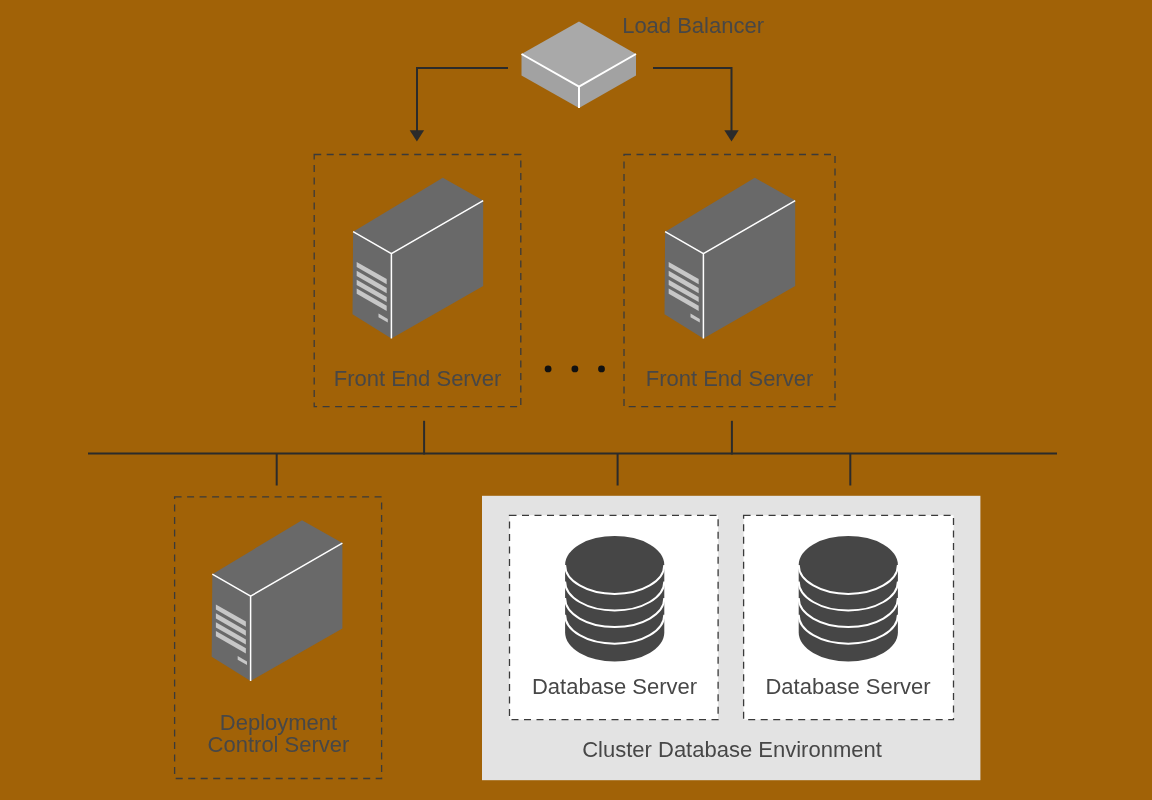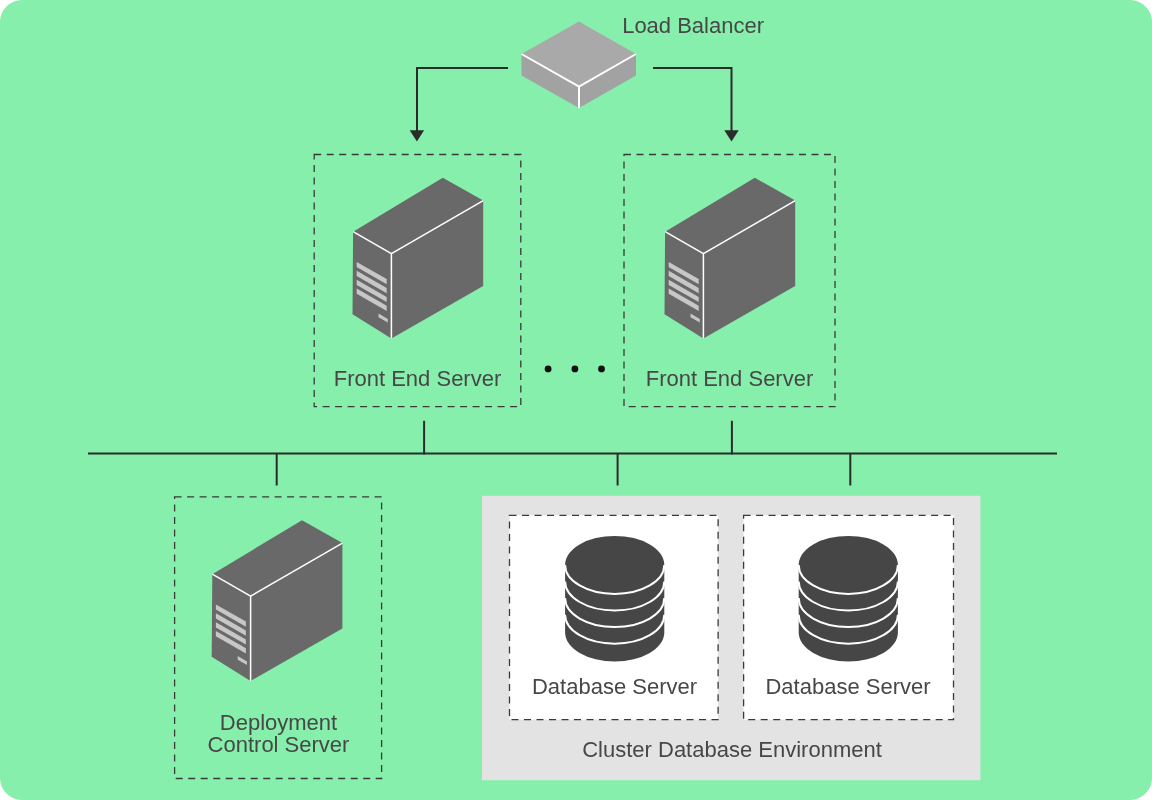--- a/index.html
+++ b/index.html
@@ -1,16 +1,16 @@
 <!DOCTYPE html>
 <html><head>
 <meta charset="utf-8">
 <style>
   html,body{margin:0;padding:0;background:#ffffff;}
-  #page{position:relative;width:1152px;height:800px;background:#86efac;overflow:hidden;border-radius:22px;}
+  #page{position:relative;width:1152px;height:800px;background:#a16207;overflow:hidden;}
   svg{display:block;}
   text{font-family:"Liberation Sans",sans-serif;font-size:22px;fill:#474747;}
 </style>
 </head>
 <body>
 <div id="page">
 <svg width="1152" height="800" viewBox="0 0 1152 800">
   <defs>
     <g id="tower">
       <polygon points="90.3,0 130.7,22.9 130.7,108.2 38.9,160.7 0,136.6 0.6,54" fill="#696969"></polygon>

